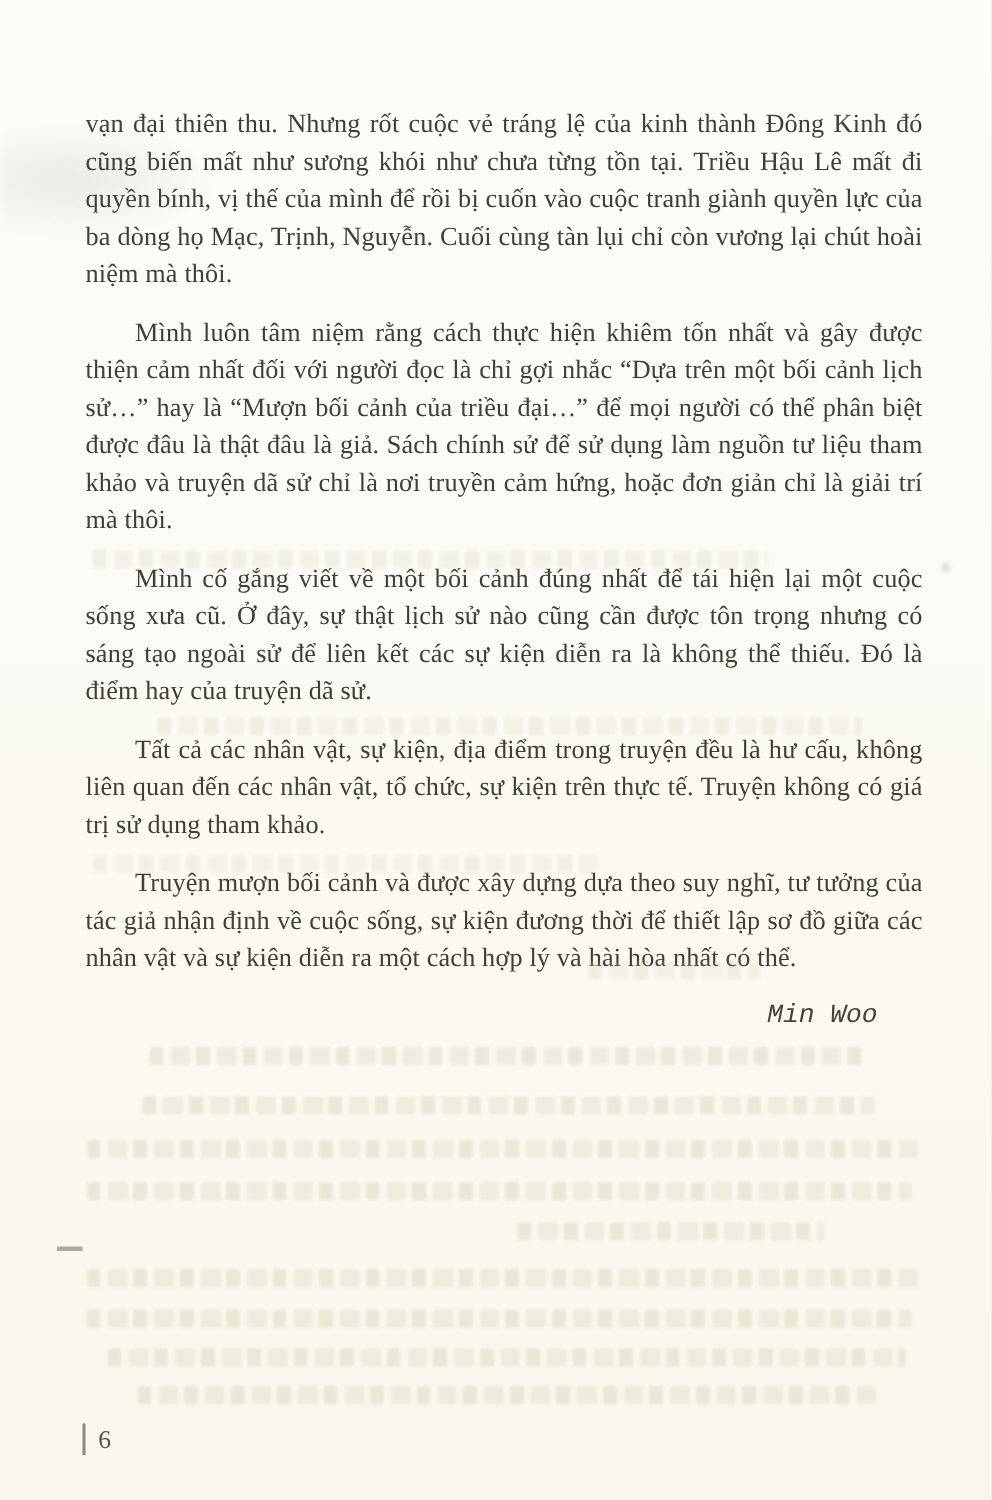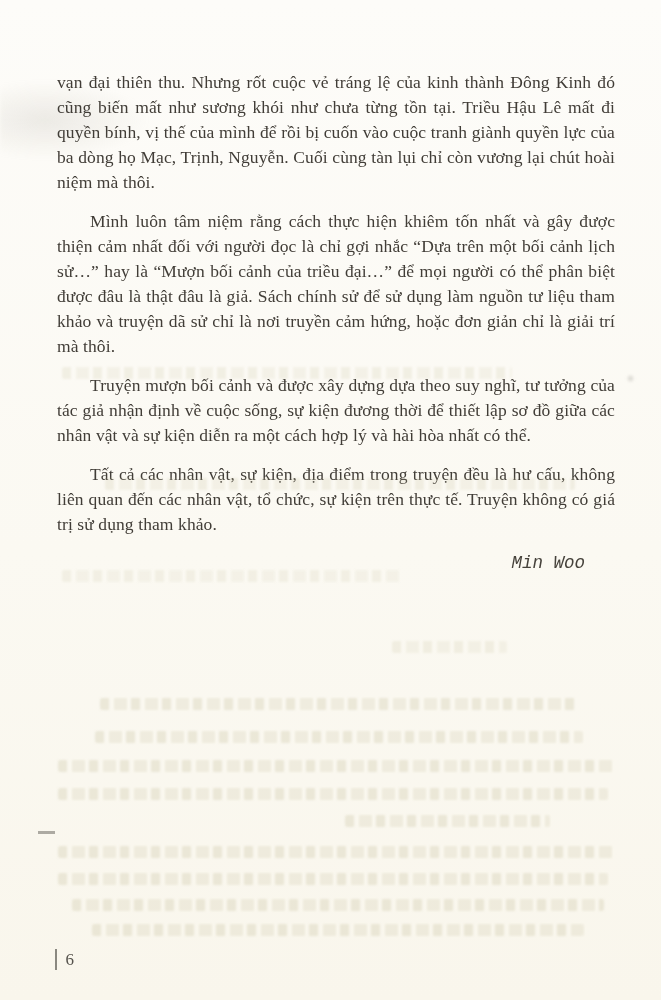--- a/index.html
+++ b/index.html
@@ -51,22 +51,23 @@
   <div class="smudge" style="top:80px;left:0;width:150px;height:80px;
               background:radial-gradient(ellipse at 30% 50%, rgba(180,176,165,.22), transparent 70%);
               filter:blur(2px);"></div>
   <div class="smudge" style="top:374px;left:626px;width:9px;height:9px;
               background:radial-gradient(circle, rgba(150,148,140,.35), transparent 70%);
               filter:blur(1px);"></div>
 
   <div class="text-block">
     <p class="para no-indent">vạn đại thiên thu. Nhưng rốt cuộc vẻ tráng lệ của kinh thành Đông Kinh đó cũng biến mất như sương khói như chưa từng tồn tại. Triều Hậu Lê mất đi quyền bính, vị thế của mình để rồi bị cuốn vào cuộc tranh giành quyền lực của ba dòng họ Mạc, Trịnh, Nguyễn. Cuối cùng tàn lụi chỉ còn vương lại chút hoài niệm mà thôi.</p>
     <p class="para">Mình luôn tâm niệm rằng cách thực hiện khiêm tốn nhất và gây được thiện cảm nhất đối với người đọc là chỉ gợi nhắc “Dựa trên một bối cảnh lịch sử…” hay là “Mượn bối cảnh của triều đại…” để mọi người có thể phân biệt được đâu là thật đâu là giả. Sách chính sử để sử dụng làm nguồn tư liệu tham khảo và truyện dã sử chỉ là nơi truyền cảm hứng, hoặc đơn giản chỉ là giải trí mà thôi.</p>
+    <p class="para">Mình cố gắng viết về một bối cảnh đúng nhất để tái hiện lại một cuộc sống xưa cũ. Ở đây, sự thật lịch sử nào cũng cần được tôn trọng nhưng có sáng tạo ngoài sử để liên kết các sự kiện diễn ra là không thể thiếu. Đó là điểm hay của truyện dã sử.</p>
+    <p class="para">Tất cả các nhân vật, sự kiện, địa điểm trong truyện đều là hư cấu, không liên quan đến các nhân vật, tổ chức, sự kiện trên thực tế. Truyện không có giá trị sử dụng tham khảo.</p>
     <p class="para">Truyện mượn bối cảnh và được xây dựng dựa theo suy nghĩ, tư tưởng của tác giả nhận định về cuộc sống, sự kiện đương thời để thiết lập sơ đồ giữa các nhân vật và sự kiện diễn ra một cách hợp lý và hài hòa nhất có thể.</p>
-    <p class="para">Tất cả các nhân vật, sự kiện, địa điểm trong truyện đều là hư cấu, không liên quan đến các nhân vật, tổ chức, sự kiện trên thực tế. Truyện không có giá trị sử dụng tham khảo.</p>
     <p class="signature">Min Woo</p>
   </div>
 
   <div class="bleed" style="top:367px;left:62px;width:450px;opacity:.40;"></div>
   <div class="bleed" style="top:478px;left:105px;width:470px;opacity:.42;"></div>
   <div class="bleed" style="top:570px;left:62px;width:340px;opacity:.35;"></div>
   <div class="bleed" style="top:641px;left:392px;width:115px;opacity:.40;"></div>
   <div class="bleed" style="top:698px;left:100px;width:478px;"></div>
   <div class="bleed" style="top:731px;left:95px;width:488px;"></div>
   <div class="bleed" style="top:760px;left:58px;width:556px;"></div>

